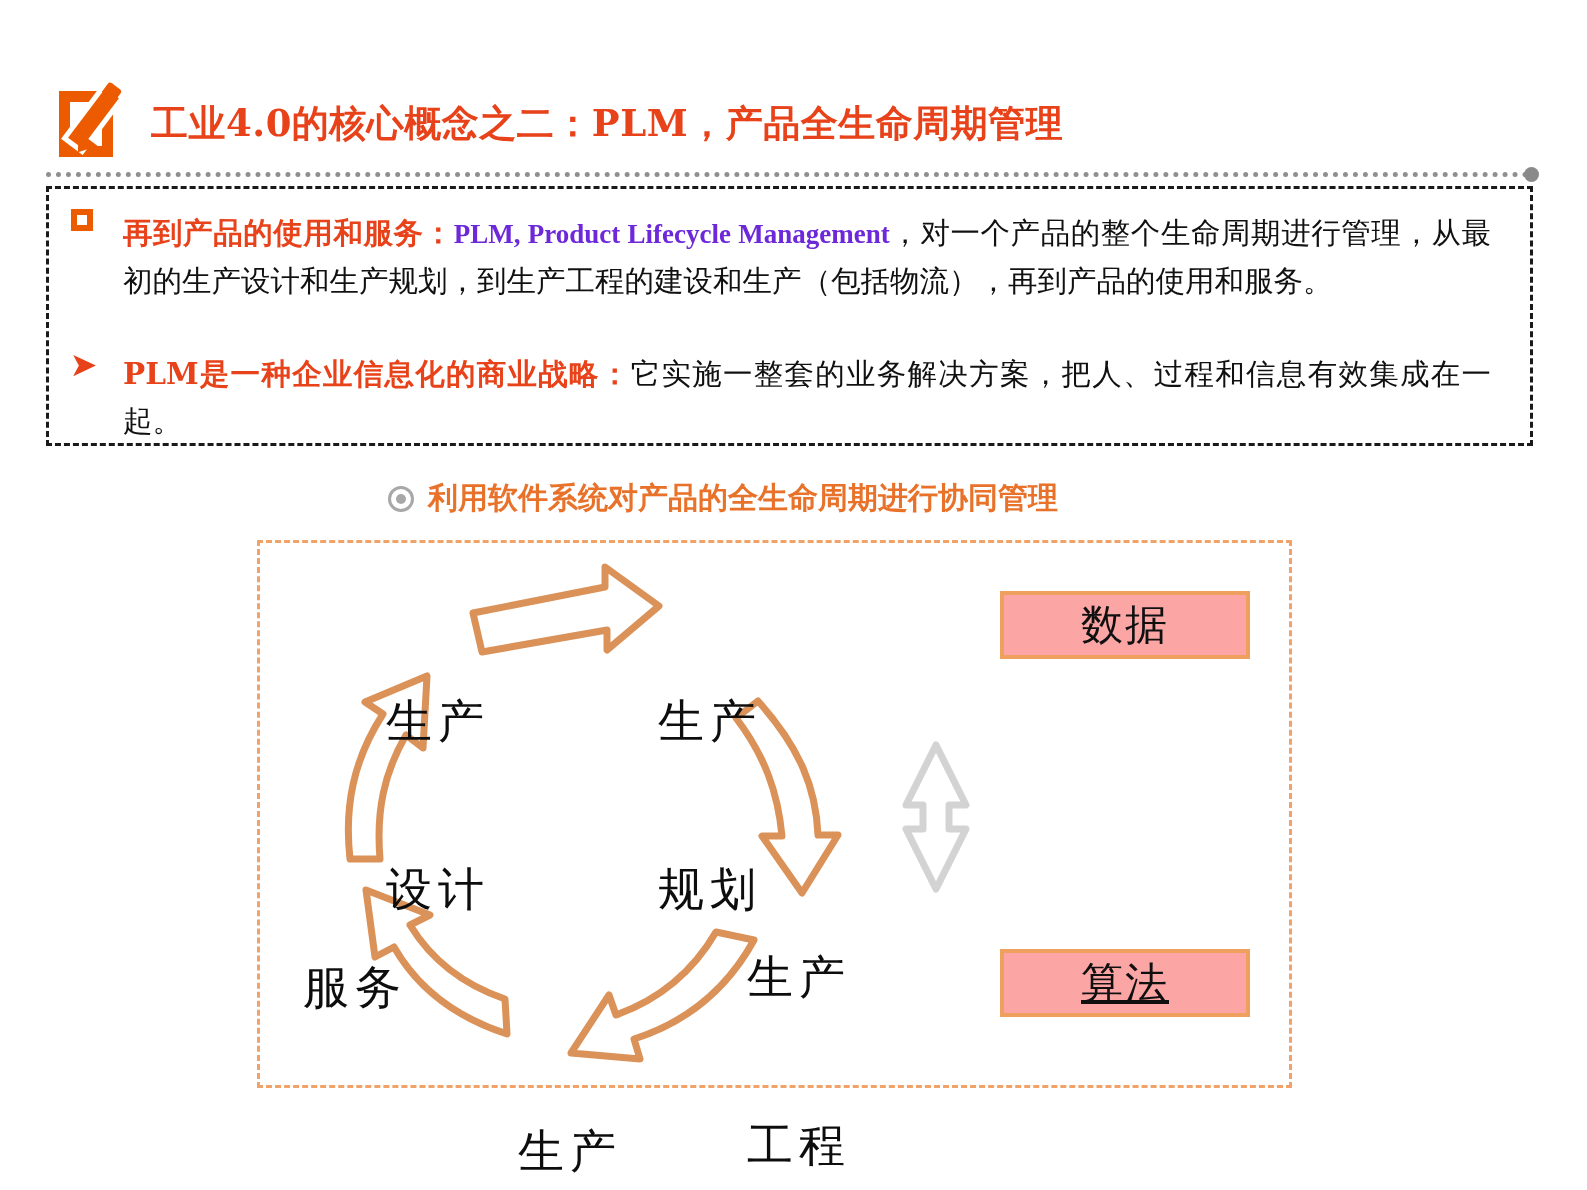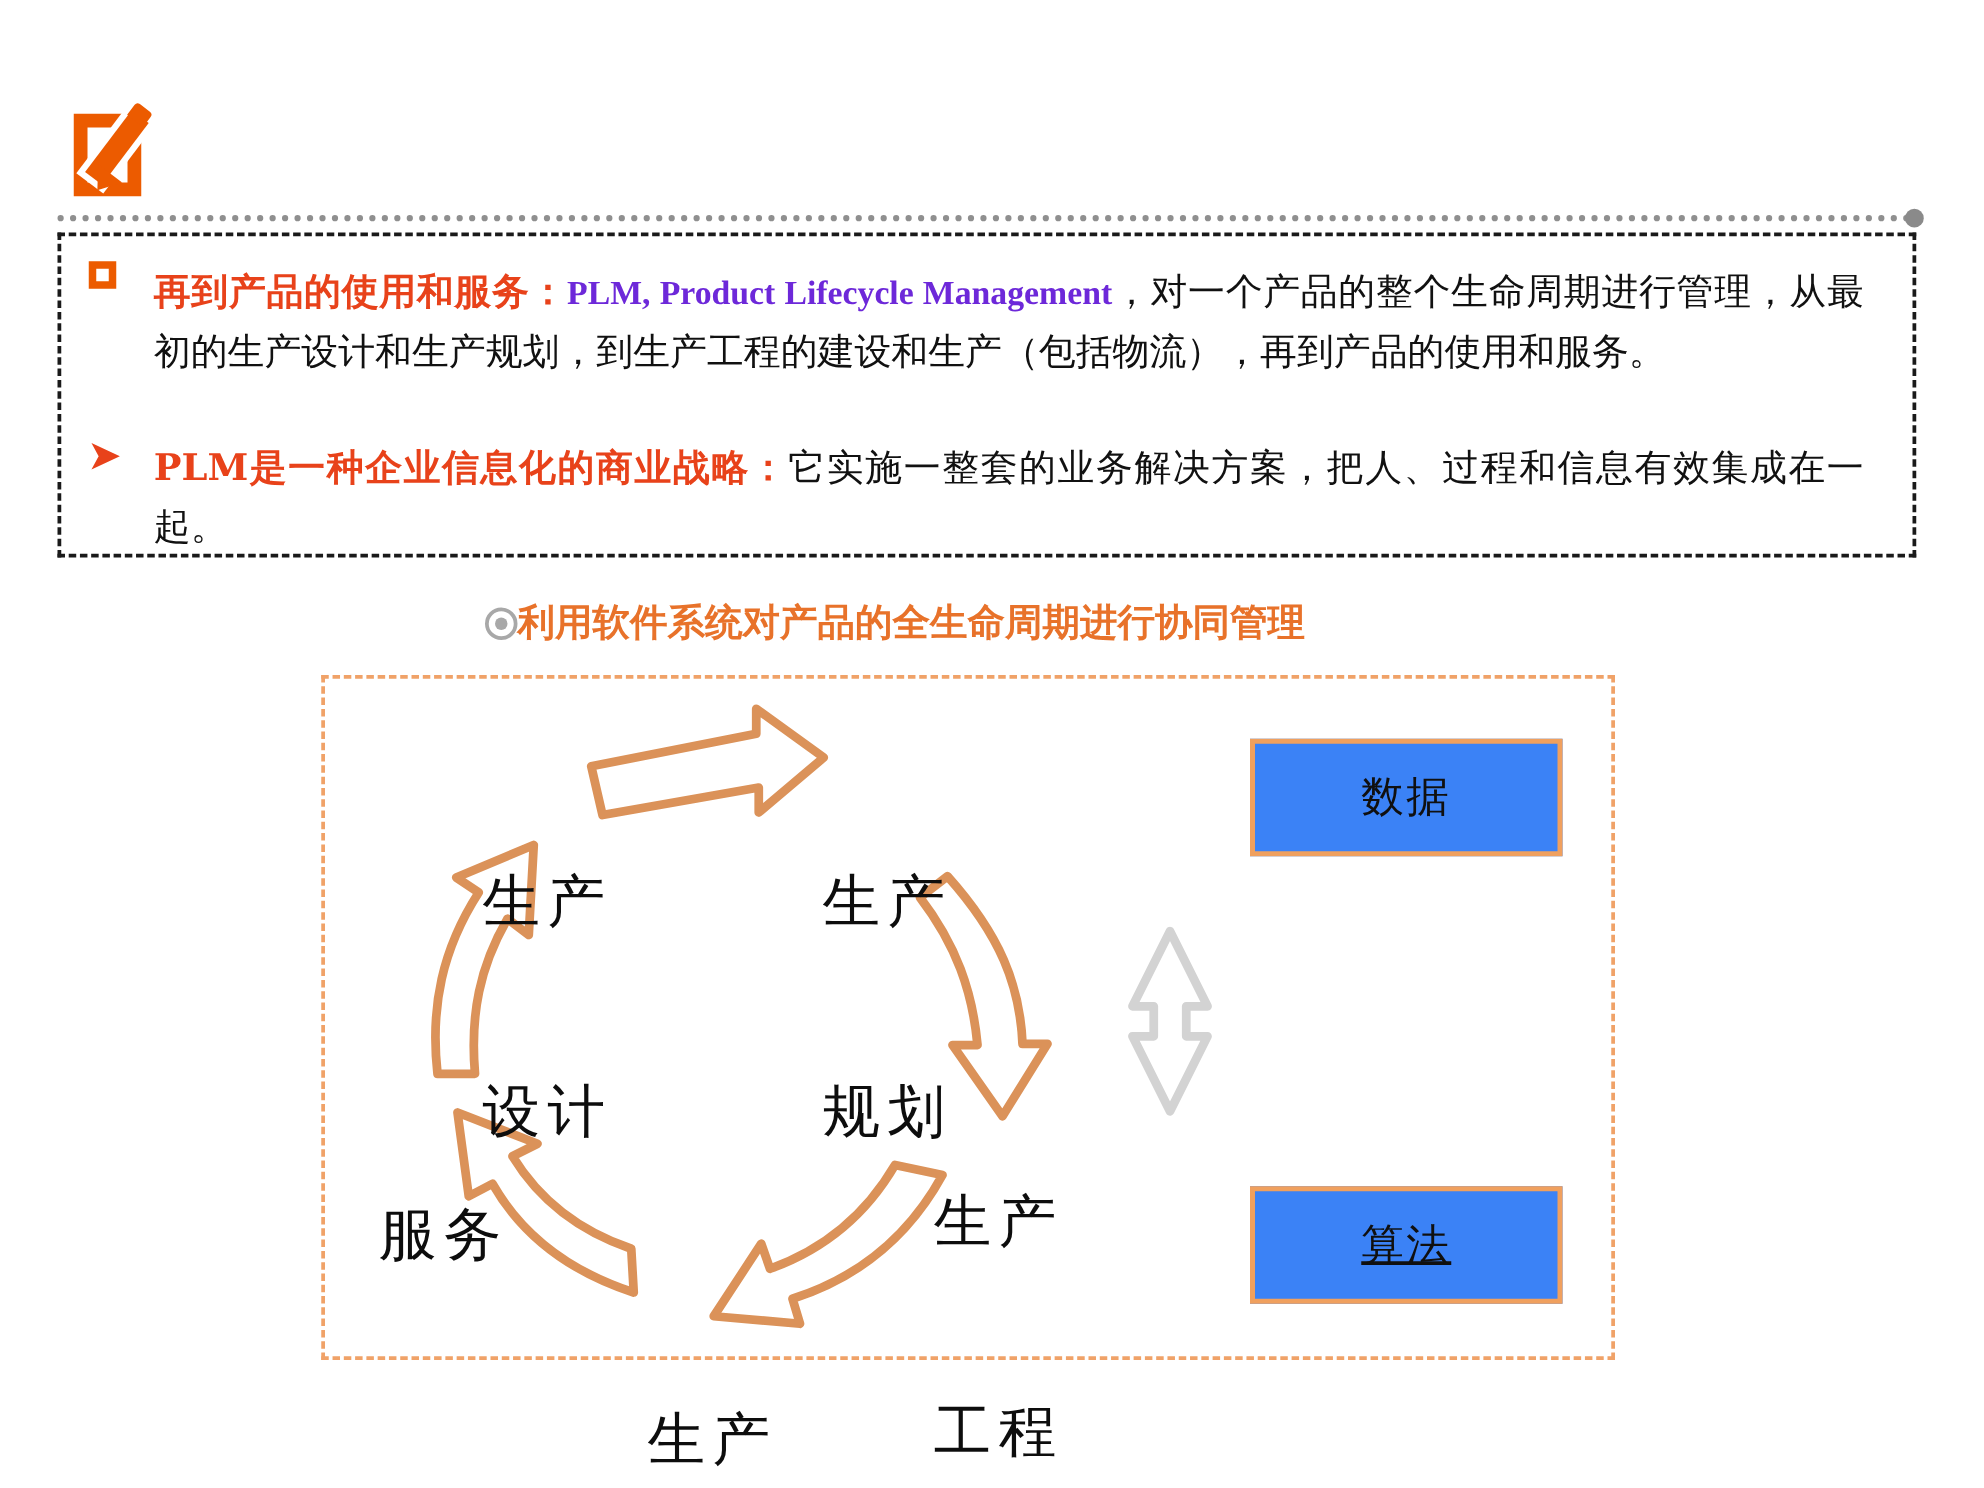--- a/index.html
+++ b/index.html
@@ -159,20 +159,21 @@
     color: #6d28d9;
   }
 
   
   #subtitle {
     position: absolute;
     left: 388px;
     top: 478px;
     display: flex;
     align-items: center;
+    gap: 14px;
     text-align: center;
   }
   #subtitle-bullet {
     width: 26px;
     height: 26px;
     border-radius: 50%;
     border: 3px solid #a8a8a8;
     box-sizing: border-box;
     position: relative;
     flex: 0 0 auto;
@@ -220,29 +221,29 @@
     left: 0;
     top: 0;
     width: 1035px;
     height: 548px;
     pointer-events: none;
   }
 
   .side-box {
     position: absolute;
     width: 250px;
-    height: 94px;
+    height: 68px;
     border: 4px solid #F0A05E;
     box-sizing: border-box;
-    background: #3b82f6;
+    background: #fca5a5;
     display: flex;
     align-items: center;
     justify-content: center;
     font-family: "Liberation Sans", "DejaVu Sans", sans-serif;
-    font-size: 34px;
+    font-size: 42px;
     color: #101010;
     letter-spacing: 2px;
   }
   #side-box-0 { left: 740px; top: 48px; }
   #side-box-1 { left: 740px; top: 227px; }
   #side-box-2 { left: 740px; top: 406px; text-decoration: underline; }
 
   #link-arrow {
     position: absolute;
     left: 636px;
@@ -254,20 +255,21 @@
 </head>
 <body>
 
 <div id="title-bar">
   <div id="title-icon">
     <div class="sq"></div>
     <div class="pencil-body"></div>
     <div class="pencil-cap"></div>
     <div class="pencil-tip"></div>
   </div>
+  <div id="title-text">工业4.0的核心概念之二：PLM，产品全生命周期管理</div>
 </div>
 
 <div id="title-rule"></div>
 <div id="title-rule-dot"></div>
 
 <div id="body-box">
 
   <div class="bullet-row" style="left:22px; top:20px; width:1420px;">
     <span class="marker">
       <span class="marker-square"></span>

